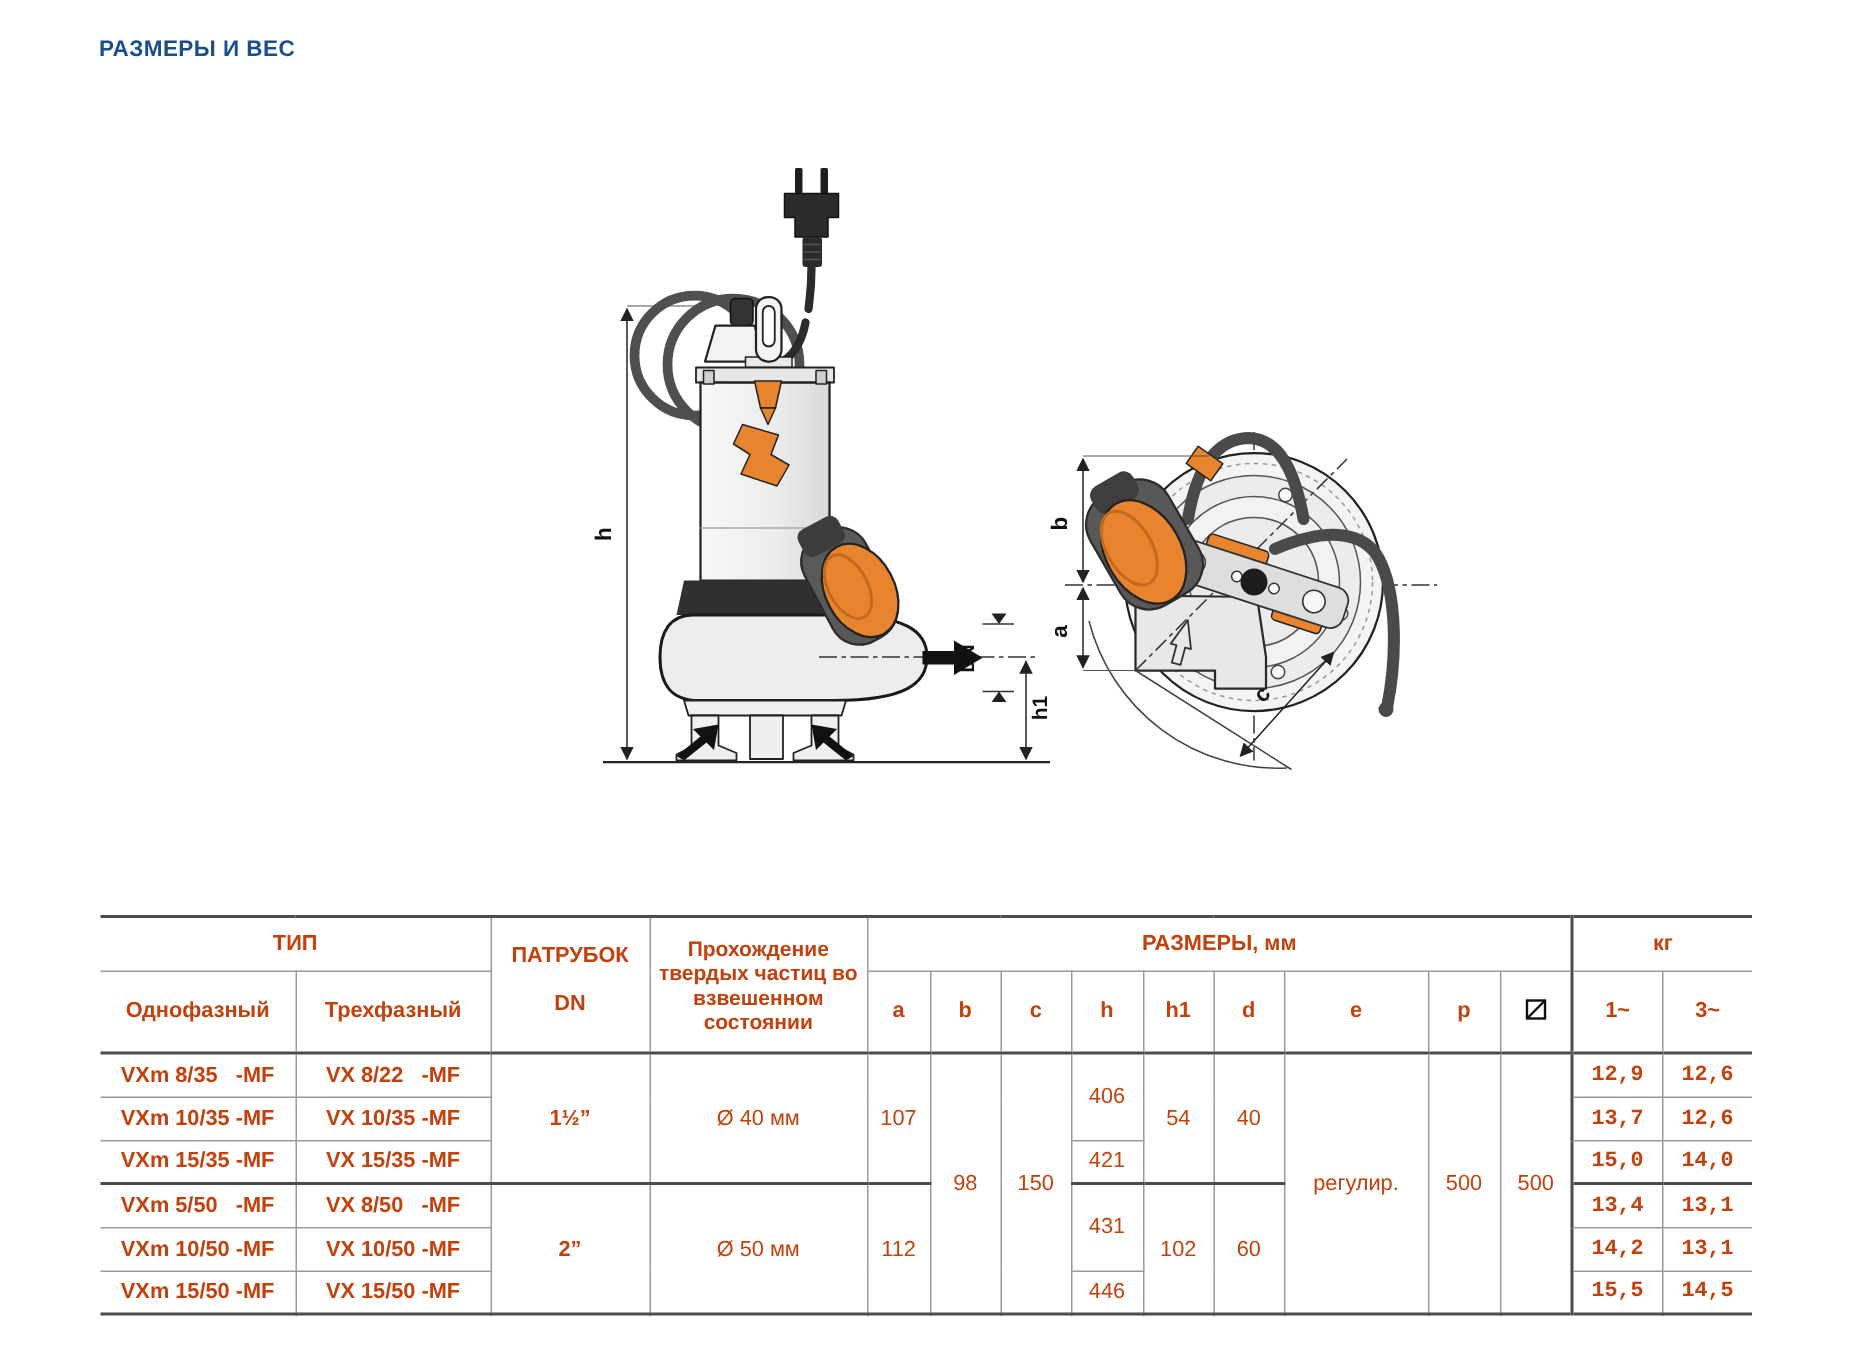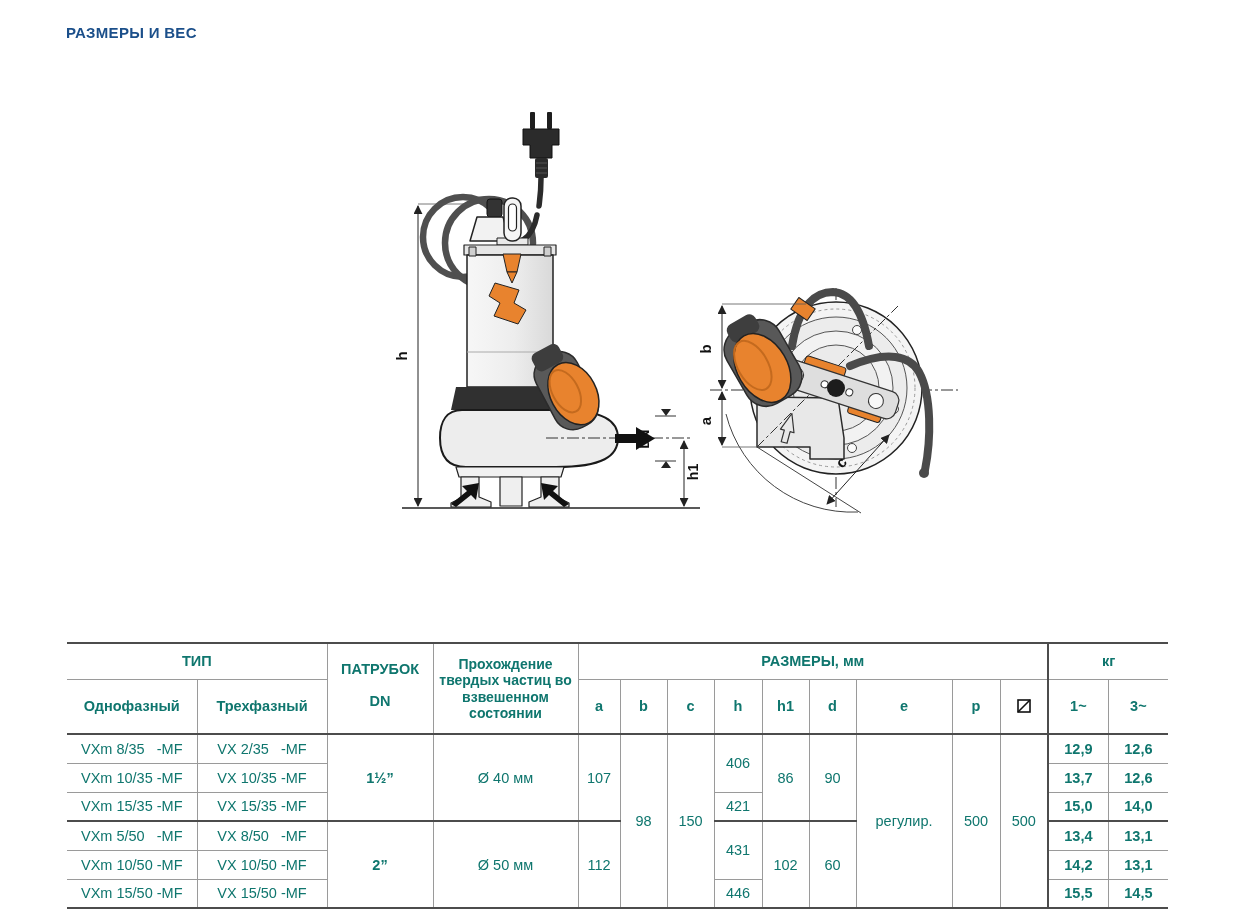--- a/index.html
+++ b/index.html
@@ -1,34 +1,34 @@
 <!DOCTYPE html>
 <html><head>
 <meta charset="utf-8">
 <style>
   html,body{margin:0;padding:0;background:#ffffff;}
   body{position:relative;width:1237px;height:910px;font-family:"Liberation Sans",sans-serif;overflow:hidden;}
   .page-title{position:absolute;left:66px;top:24px;font-size:15px;font-weight:bold;color:#1b4f8a;letter-spacing:.3px;}
   #drawing{position:absolute;left:0;top:0;}
 
-  table.spec{position:absolute;left:67px;top:642px;width:1101px;border-collapse:collapse;table-layout:fixed;
-    border-top:2.5px solid #4c4c4c;border-bottom:2.5px solid #4c4c4c;font-size:14.5px;color:#0f766e;}
+  table.spec{position:absolute;left:67px;top:610px;width:1101px;border-collapse:collapse;table-layout:fixed;
+    border-top:2.5px solid #4c4c4c;border-bottom:2.5px solid #4c4c4c;font-size:14.5px;color:#c2410c;}
   table.spec td,table.spec th{border:1px solid #9a9a9a;padding:0;text-align:center;vertical-align:middle;overflow:hidden;}
   table.spec th{font-weight:bold;}
   tr.ghdr{height:36px;}
   tr.shdr{height:55px;}
   tr.data{height:29px;}
   .no-l{border-left:none !important;}
   .no-r{border-right:none !important;}
   .hdr-deep{border-bottom:2px solid #4c4c4c !important;}
   tr.shdr th{border-bottom:2px solid #4c4c4c;}
   .kg-sep{border-left:2px solid #4c4c4c !important;}
   tr.gsep td{border-top:2px solid #4c4c4c;}
-  td.typ{text-align:left;padding-left:8px;font-weight:normal;white-space:pre;}
-  td.kg{font-weight:bold;}
+  td.typ{text-align:left;padding-left:8px;font-weight:bold;white-space:pre;}
+  td.kg{font-weight:bold;font-family:Liberation Mono, monospace;}
   td.bold{font-weight:bold;}
   .two-line{display:flex;flex-direction:column;height:64px;}
   .two-line .t1{height:36px;display:flex;align-items:center;justify-content:center;}
   .two-line .t2{height:55px;display:flex;align-items:center;justify-content:center;}
   .solids-hdr{font-size:14px;line-height:1.16;}
   .sq-ico{display:inline-block;vertical-align:-2px;}
   svg text{font-family:"Liberation Sans",sans-serif;}
 </style>
 </head>
 <body>
@@ -226,29 +226,29 @@
         <rect x="2" y="2" width="12" height="12" fill="none" stroke="#111" stroke-width="1.6"></rect>
         <line x1="2" y1="14" x2="14" y2="2" stroke="#111" stroke-width="1.6"></line>
       </svg>
     </th>
     <th class="kg-sep">1~</th>
     <th class="no-r">3~</th>
   </tr>
 
   <tr class="data">
     <td class="typ no-l">VXm 8/35   -MF</td>
-    <td class="typ">VX 2/35   -MF</td>
+    <td class="typ">VX 8/22   -MF</td>
     <td rowspan="3" class="bold">1½”</td>
     <td rowspan="3">Ø 40 мм</td>
     <td rowspan="3">107</td>
     <td rowspan="6">98</td>
     <td rowspan="6">150</td>
     <td rowspan="2">406</td>
-    <td rowspan="3">86</td>
-    <td rowspan="3">90</td>
+    <td rowspan="3">54</td>
+    <td rowspan="3">40</td>
     <td rowspan="6">регулир.</td>
     <td rowspan="6">500</td>
     <td rowspan="6">500</td>
     <td class="kg kg-sep">12,9</td>
     <td class="kg no-r">12,6</td>
   </tr>
   <tr class="data">
     <td class="typ no-l">VXm 10/35 -MF</td>
     <td class="typ">VX 10/35 -MF</td>
     <td class="kg kg-sep">13,7</td>

